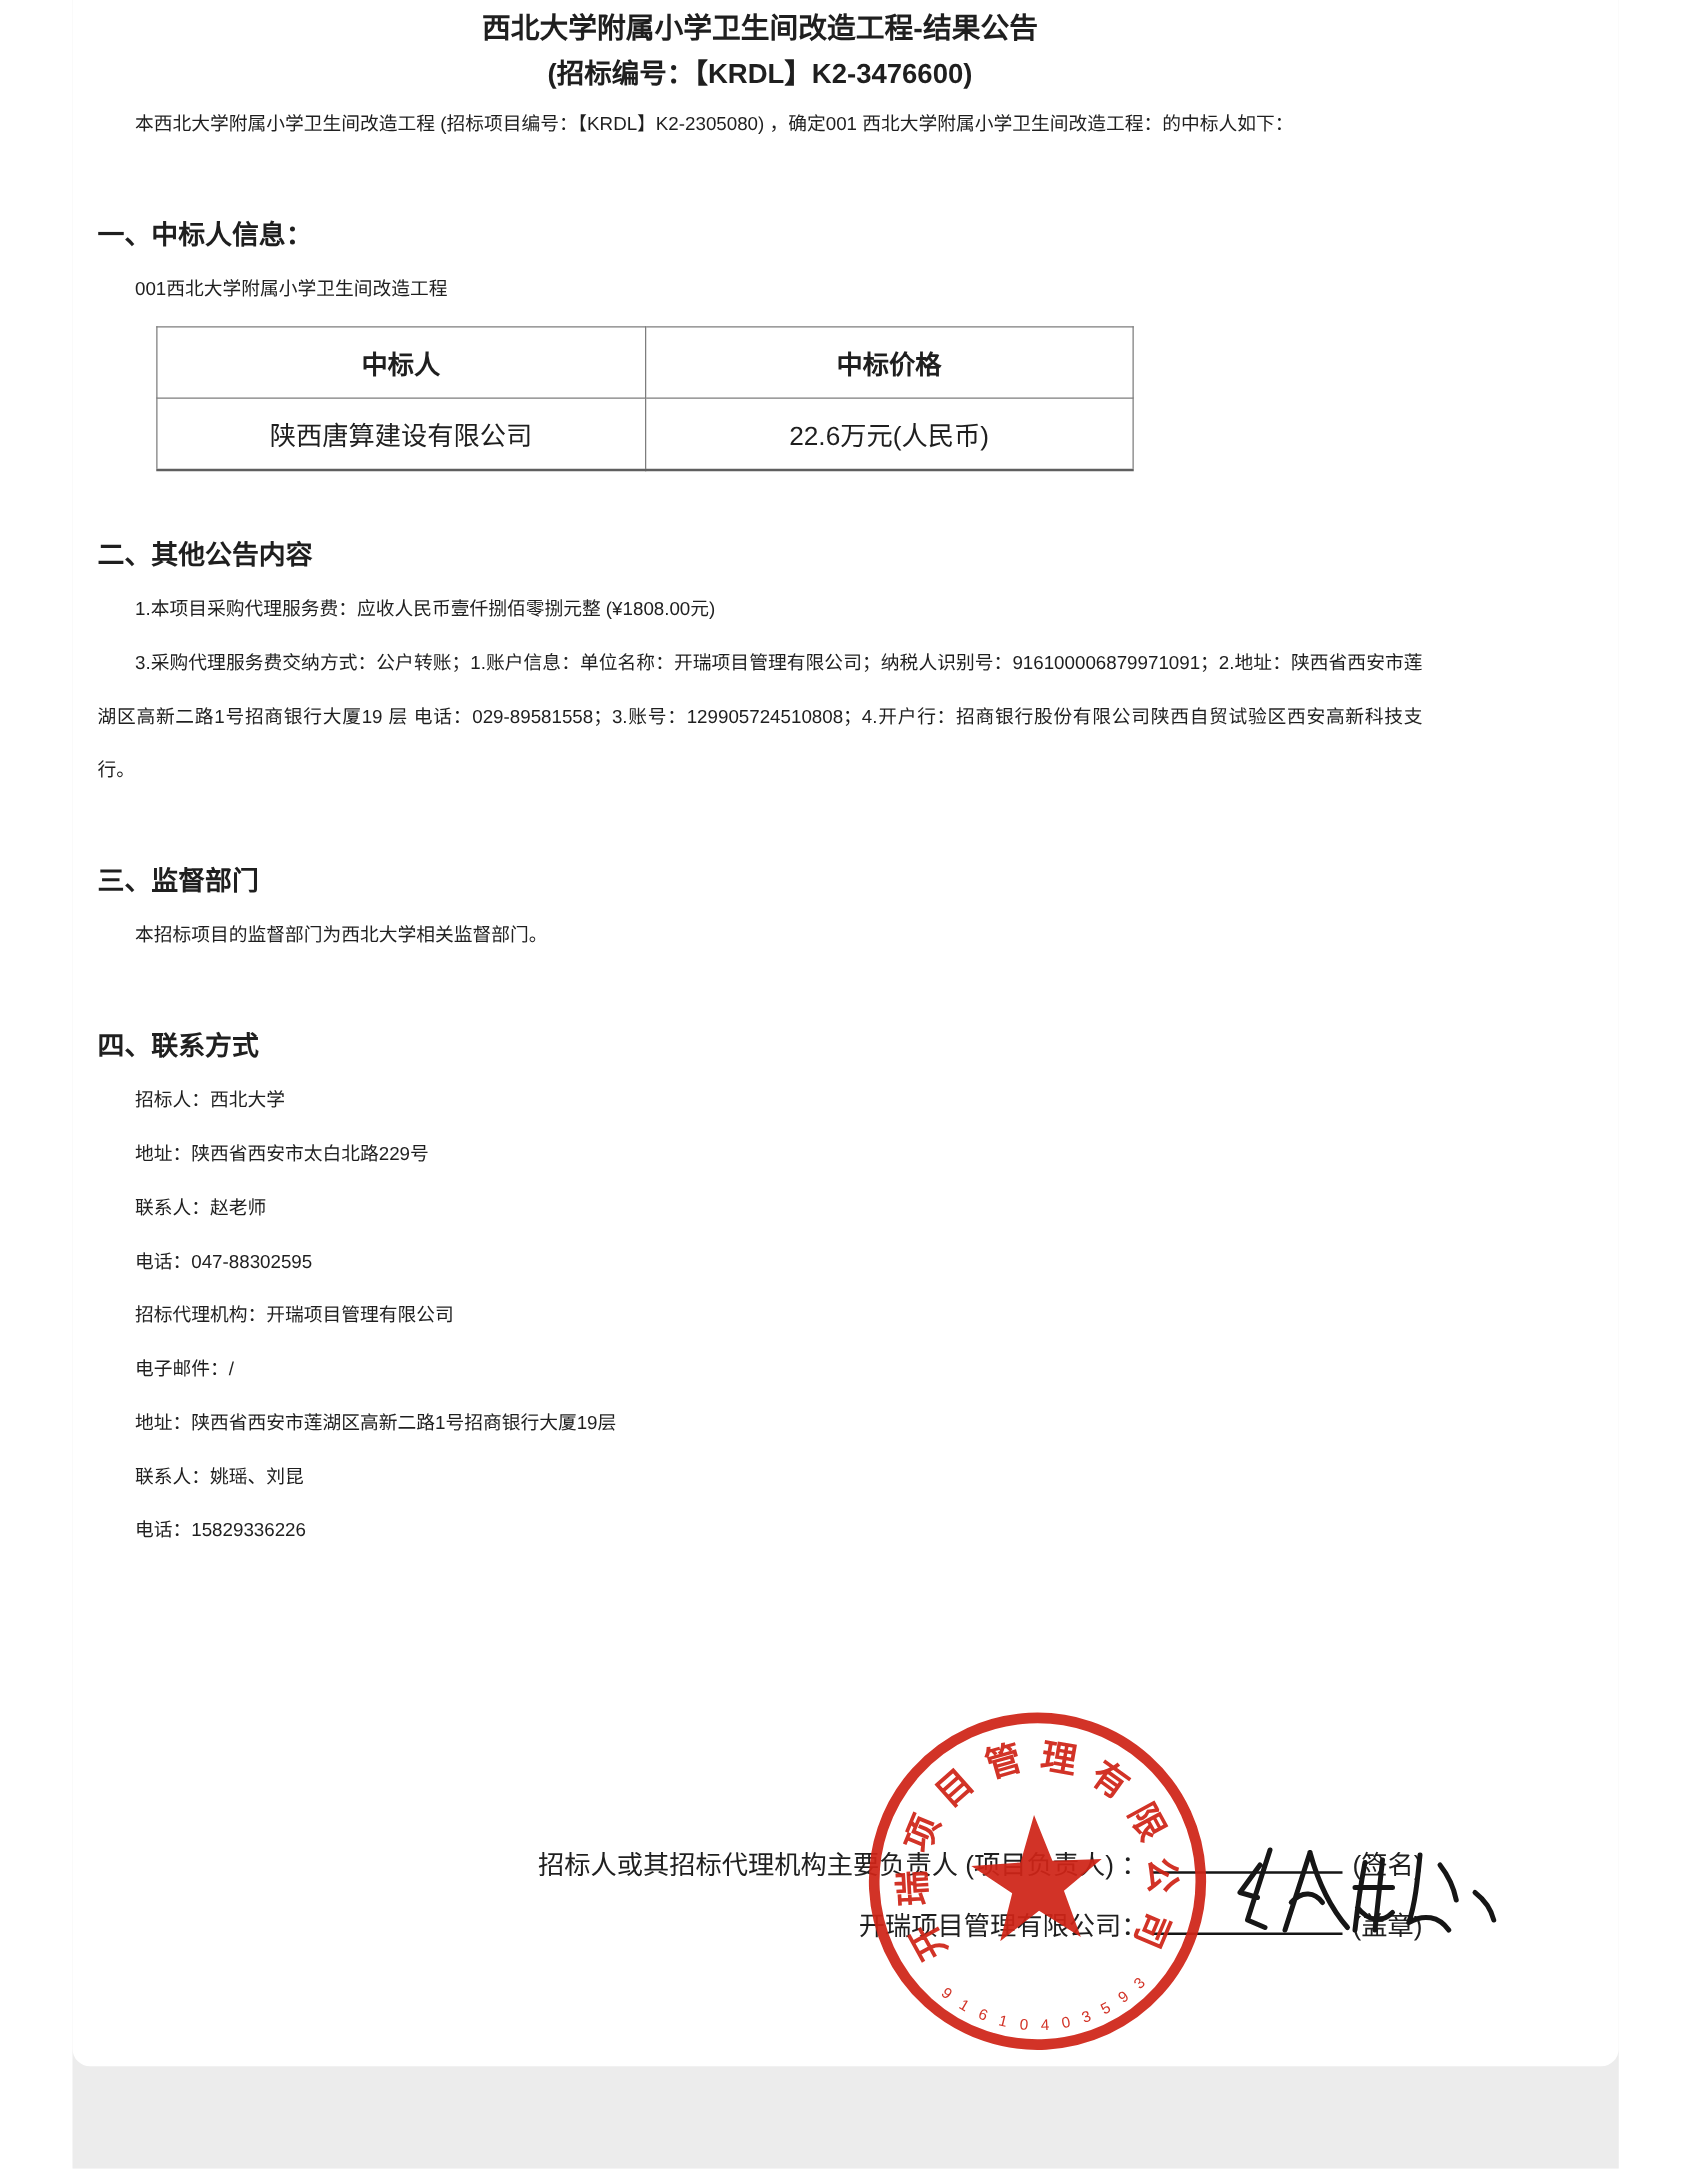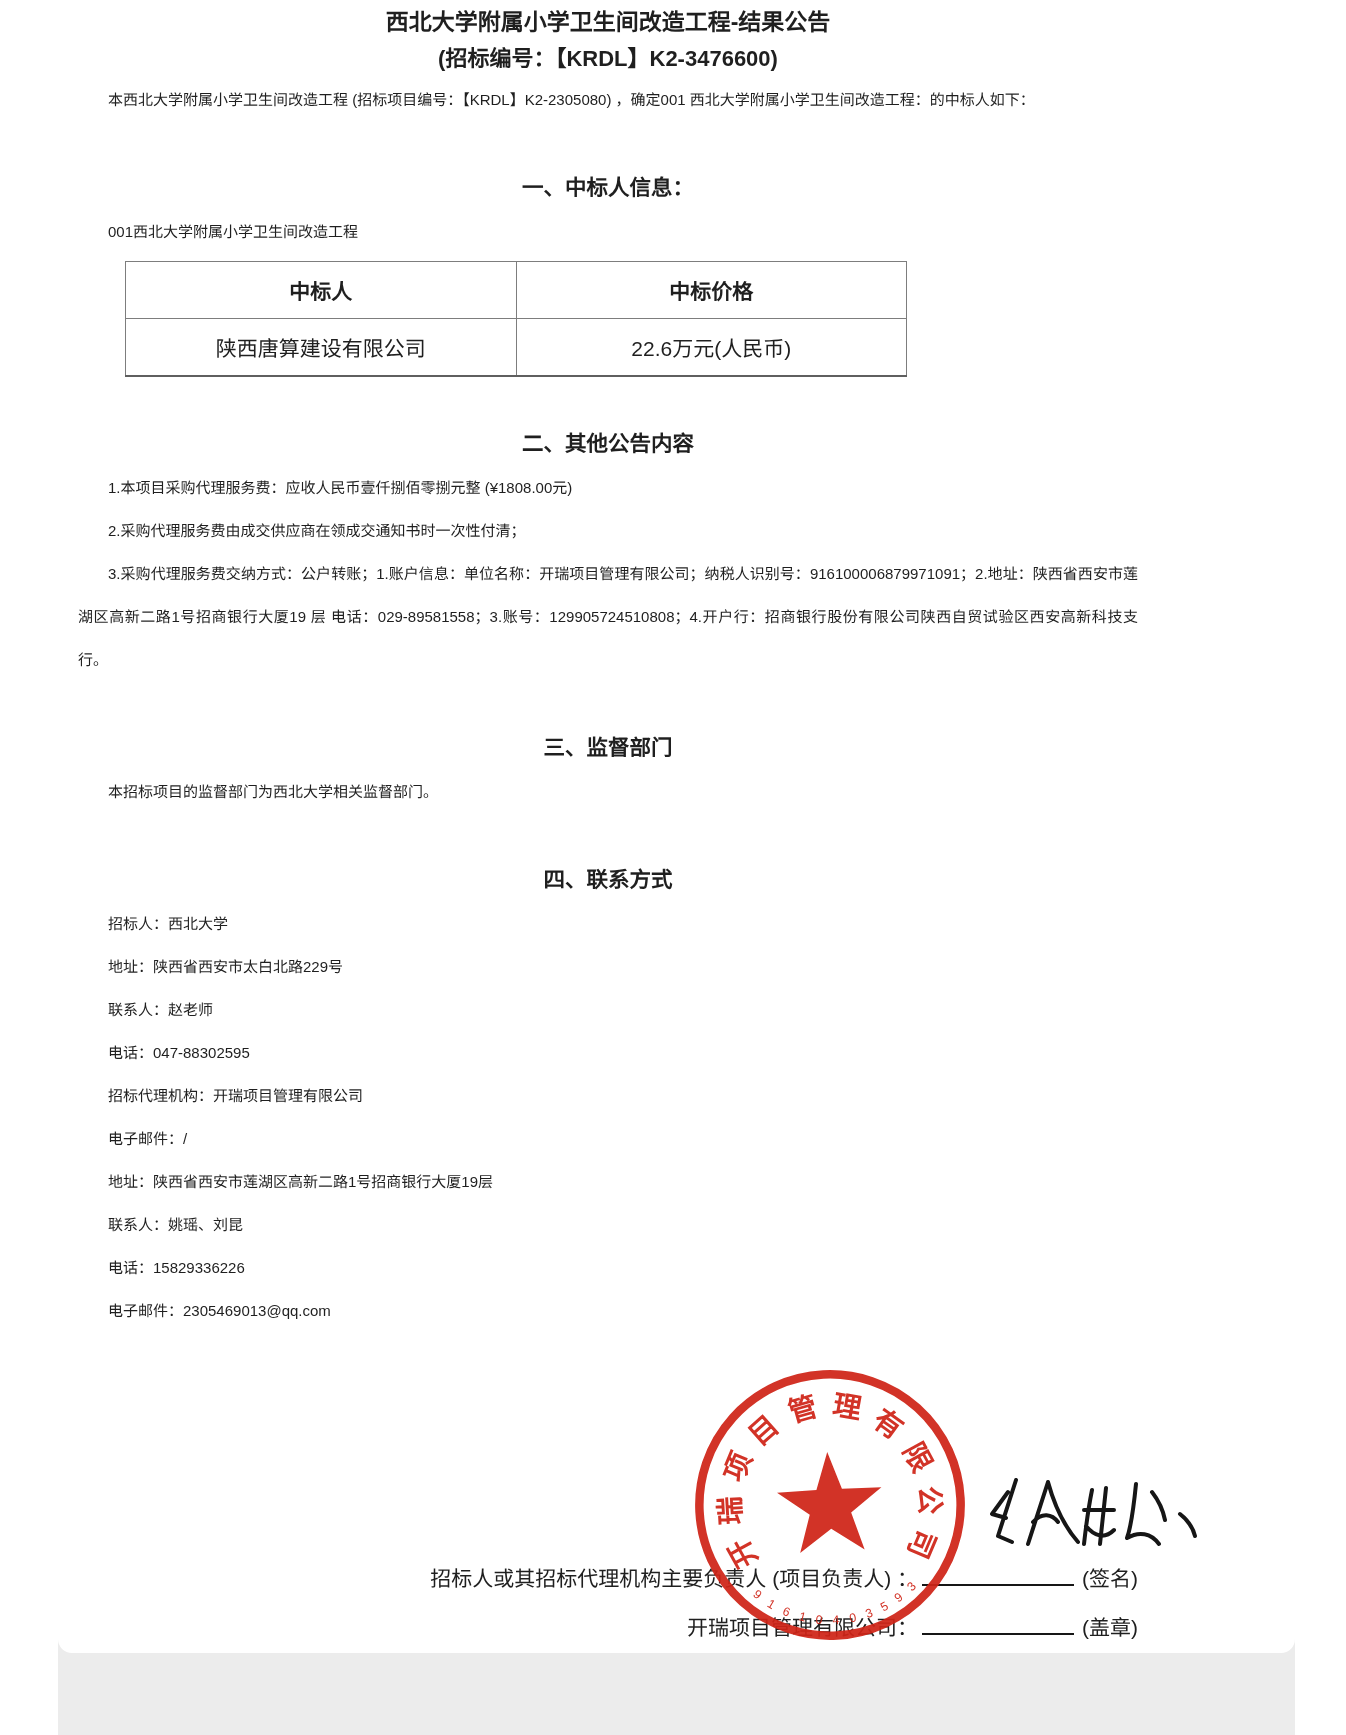--- a/index.html
+++ b/index.html
@@ -20,21 +20,21 @@
     border-radius:0 0 14px 14px;
     box-sizing:border-box;
     padding-top:4px;
   }
   .doc{width:1060px;padding:0 0 0 20px;}
   .title1{font-size:23px;font-weight:bold;text-align:center;line-height:36px;margin:0;}
   .title2{font-size:22px;font-weight:bold;text-align:center;line-height:38px;margin:0;}
   p.body-text{font-size:15px;line-height:43px;margin:0;}
   .intro{margin-top:10px;text-indent:2em;line-height:47px;text-align:justify;}
   .sec-heading{font-size:21.5px;font-weight:bold;line-height:43px;margin:0;}
-  .mt-sec{margin-top:46px;text-align:center;}
+  .mt-sec{margin-top:46px;}
   .mt-sm{margin-top:2px;}
   .indent{text-indent:2em;}
   .justify{text-align:justify;}
   table.result{
     border-collapse:collapse;
     margin:8px 0 4px 47px;
     width:782px;
     table-layout:fixed;
   }
   table.result th, table.result td{
@@ -88,37 +88,35 @@
         <tbody>
           <tr>
             <td>陕西唐算建设有限公司</td>
             <td>22.6万元(人民币)</td>
           </tr>
         </tbody>
       </table>
 
       <p class="sec-heading mt-sec">二、其他公告内容</p>
       <p class="body-text indent">1.本项目采购代理服务费：应收人民币壹仟捌佰零捌元整 (¥1808.00元)</p>
-      <p class="body-text indent">2.采购代理服务费由成交供应商在领成交通知书时一次性付清；</p>
       <p class="body-text indent justify">3.采购代理服务费交纳方式：公户转账；1.账户信息：单位名称：开瑞项目管理有限公司；纳税人识别号：916100006879971091；2.地址：陕西省西安市莲湖区高新二路1号招商银行大厦19 层 电话：029-89581558；3.账号：129905724510808；4.开户行：招商银行股份有限公司陕西自贸试验区西安高新科技支行。</p>
 
       <p class="sec-heading mt-sec">三、监督部门</p>
       <p class="body-text indent">本招标项目的监督部门为西北大学相关监督部门。</p>
 
       <p class="sec-heading mt-sec">四、联系方式</p>
       <p class="body-text indent">招标人：西北大学</p>
       <p class="body-text indent">地址：陕西省西安市太白北路229号</p>
       <p class="body-text indent">联系人：赵老师</p>
       <p class="body-text indent">电话：047-88302595</p>
       <p class="body-text indent">招标代理机构：开瑞项目管理有限公司</p>
       <p class="body-text indent">电子邮件：/</p>
       <p class="body-text indent">地址：陕西省西安市莲湖区高新二路1号招商银行大厦19层</p>
       <p class="body-text indent">联系人：姚瑶、刘昆</p>
       <p class="body-text indent">电话：15829336226</p>
-      <p class="body-text indent">电子邮件：2305469013@qq.com</p>
 
       <div class="sign-block">
         <p class="sign-line"><span>招标人或其招标代理机构主要负责人 (项目负责人) ：</span><span class="blank"></span><span>(签名)</span></p>
         <p class="sign-line"><span>开瑞项目管理有限公司：</span><span class="blank"></span><span>(盖章)</span></p>
       </div>
     </div>
 
     <svg class="stamp" viewBox="0 0 300 300" xmlns="http://www.w3.org/2000/svg">
       <circle cx="150" cy="150" r="138" fill="none" stroke-width="9" stroke="#cf2417" id="seal-ring"></circle>
       <polygon fill="#cf2417" points="150,94 163.5,133.4 205.2,134.1 171.9,159.1 184.1,198.9 150,175 115.9,198.9 128.1,159.1 94.8,134.1 136.5,133.4"></polygon>

